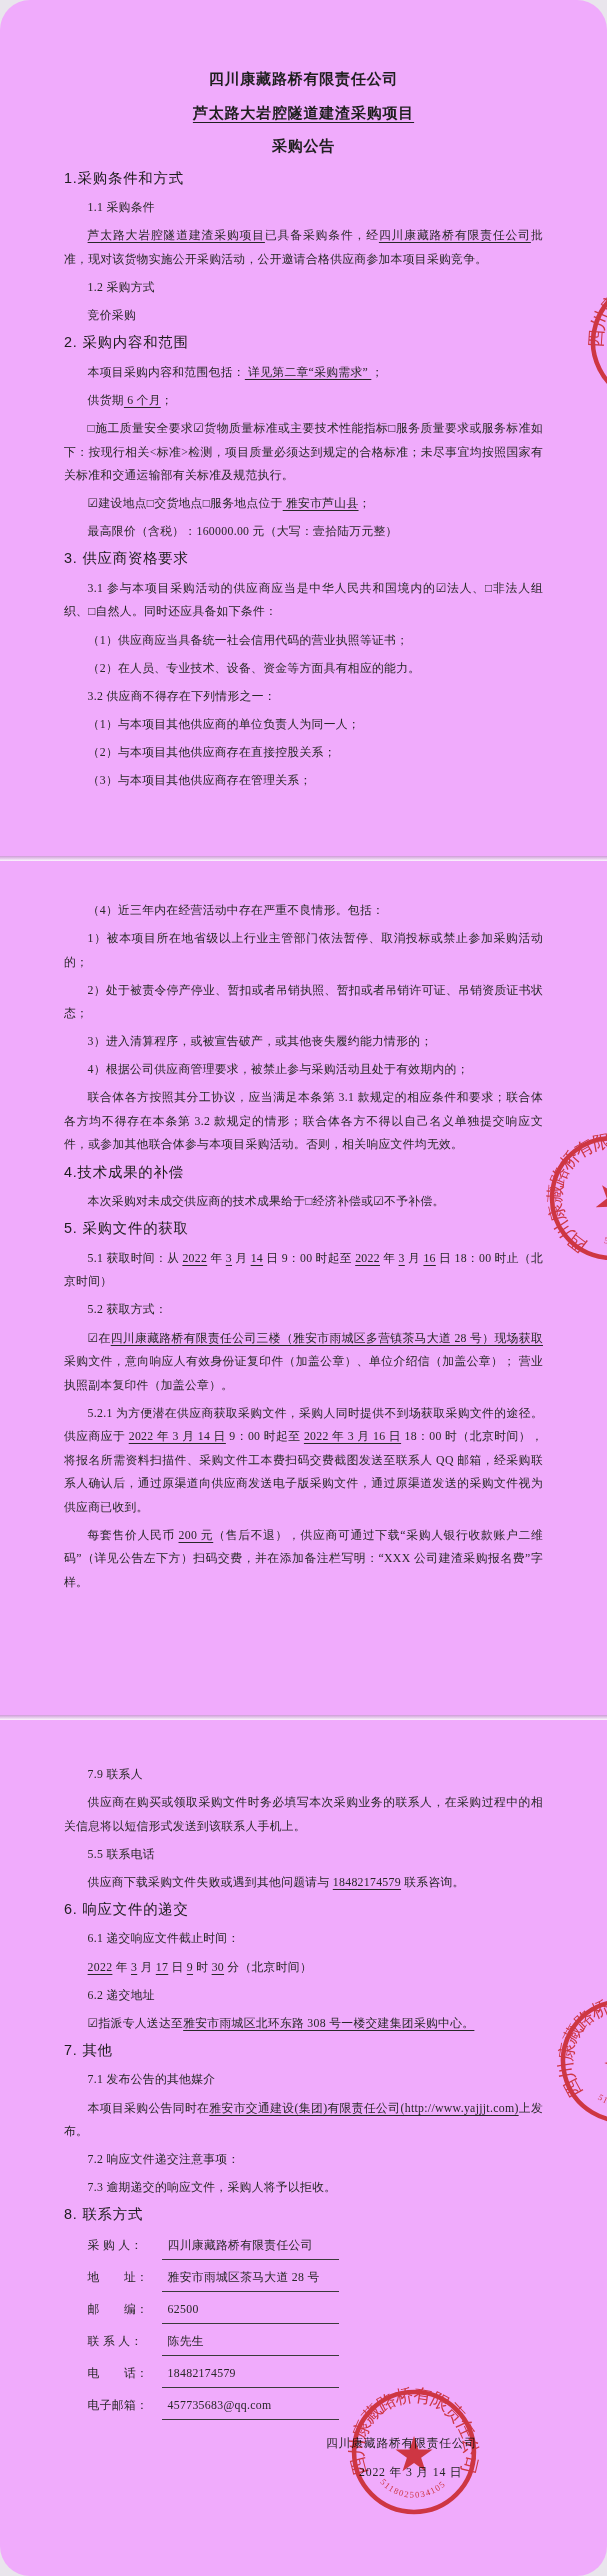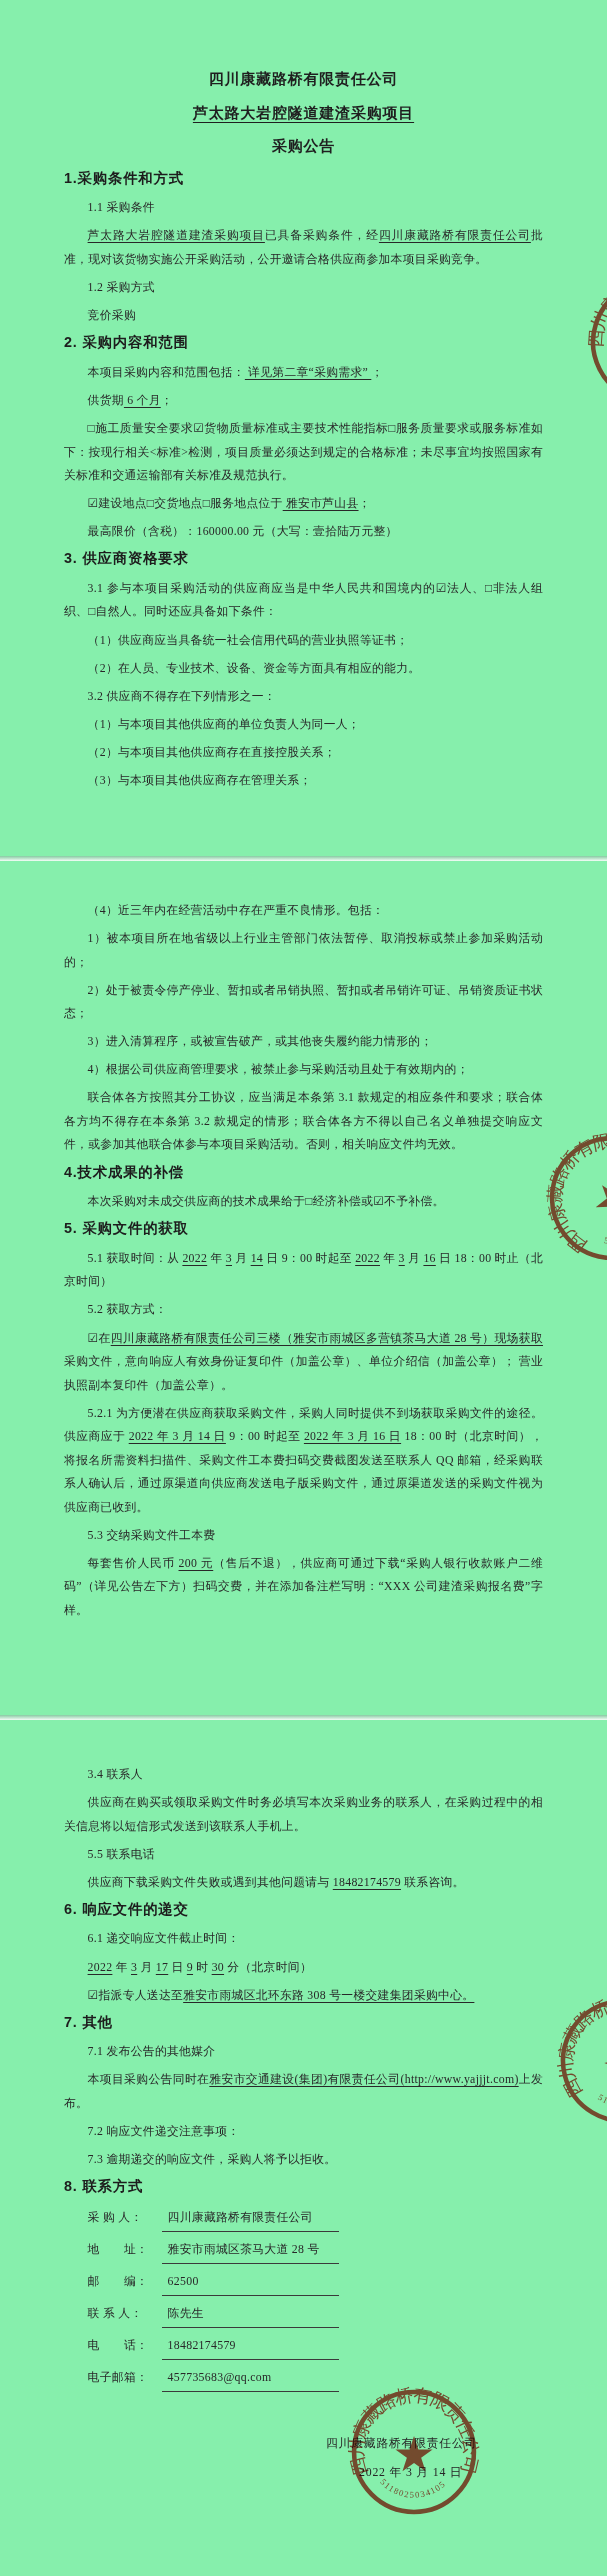--- a/index.html
+++ b/index.html
@@ -1,33 +1,34 @@
 <!DOCTYPE html>
 <html style="font-size:12px"><head>
 <meta charset="utf-8">
 <style>
   html,body{margin:0;padding:0;background:#e9e5ec;}
   .doc{
     position:relative;width:607px;height:2576px;margin:0 auto;
-    background:#86efac;overflow:hidden;
+    background:#f0abfc;overflow:hidden;
     font-family:"Liberation Serif","DejaVu Serif",serif;
     color:#282828;
+    border-radius:30px;
   }
   .page{position:relative;box-sizing:border-box;overflow:hidden;padding-left:64px;padding-right:64px;}
   .page-1{height:861px;padding-top:67px;}
   .page-2{height:859px;padding-top:38px;}
   .page-3{height:855px;padding-top:43px;}
   .page-1:after,.page-2:after{
     content:"";position:absolute;left:0;right:0;bottom:0;height:4.6px;
     background:linear-gradient(180deg,rgba(140,130,145,.35),rgba(255,255,255,.9));
   }
   h1{margin:0 0 10.6px;text-align:center;font-size:15px;line-height:23px;font-weight:700;
      font-family:"Liberation Sans","DejaVu Sans",sans-serif;letter-spacing:0.8px;color:#1f1f1f;}
   h1.underlined{text-decoration:underline;text-underline-offset:3.8px;}
-  h2{margin:4.6px 0 7.6px;font-size:14.4px;line-height:21px;font-weight:700;
+  h2{margin:4.6px 0 7.6px;font-size:14.4px;line-height:21px;font-weight:400;
      font-family:"Liberation Sans","DejaVu Sans",sans-serif;letter-spacing:0.8px;color:#1d1d1d;text-indent:0;}
   p{margin:0 0 4.6px;font-size:11.8px;line-height:23.5px;text-align:justify;
     text-indent:2em;letter-spacing:0.3px;}
   .u{text-decoration:underline;text-underline-offset:3px;}
   .b{font-weight:400;}
   .crow{margin:0 0 5.3px;padding-left:2em;font-size:11.8px;line-height:25px;letter-spacing:0.3px;}
   .clabel{display:inline-block;width:74px;}
   .cvalue{display:inline-block;min-width:165px;border-bottom:0.8px solid #3a3a3a;padding:0 6px 0.8px 6px;}
   .sig{position:absolute;font-size:11.8px;letter-spacing:0.8px;color:#262626;white-space:nowrap;}
   .sig-company{left:326px;top:716px;}
@@ -95,40 +96,40 @@
     <p>联合体各方按照其分工协议，应当满足本条第 3.1 款规定的相应条件和要求；联合体各方均不得存在本条第 3.2 款规定的情形；联合体各方不得以自己名义单独提交响应文件，或参加其他联合体参与本项目采购活动。否则，相关响应文件均无效。</p>
 
     <h2>4.技术成果的补偿</h2>
     <p>本次采购对未成交供应商的技术成果给于□经济补偿或☑不予补偿。</p>
 
     <h2>5. 采购文件的获取</h2>
     <p><span>5.1 获取时间：从 </span><span class="u">2022</span><span> 年 </span><span class="u">3</span><span> 月 </span><span class="u">14</span><span> 日 9：00 时起至 </span><span class="u">2022</span><span> 年 </span><span class="u">3</span><span> 月 </span><span class="u">16</span><span> 日 18：00 时止（北京时间）</span></p>
     <p>5.2 获取方式：</p>
     <p><span>☑在</span><span class="u">四川康藏路桥有限责任公司三楼（雅安市雨城区多营镇茶马大道 28 号）现场获取</span><span>采购文件，意向响应人有效身份证复印件（加盖公章）、单位介绍信（加盖公章）； 营业执照副本复印件（加盖公章）。</span></p>
     <p><span>5.2.1 为方便潜在供应商获取采购文件，采购人同时提供不到场获取采购文件的途径。供应商应于 </span><span class="u">2022 年 3 月 14 日</span><span> 9：00 时起至 </span><span class="u">2022 年 3 月 16 日</span><span> 18：00 时（北京时间），将报名所需资料扫描件、采购文件工本费扫码交费截图发送至联系人 QQ 邮箱，经采购联系人确认后，通过原渠道向供应商发送电子版采购文件，通过原渠道发送的采购文件视为供应商已收到。</span></p>
-    <p>5.3 交纳采购文件工本费</p>
     <p><span>每套售价人民币 </span><span class="u">200 元</span><span>（售后不退），供应商可通过下载“采购人银行收款账户二维码”（详见公告左下方）扫码交费，并在添加备注栏写明：“XXX 公司建渣采购报名费”字样。</span></p>
 
     <svg class="stamp stamp-frag-2" viewBox="0 0 174 174">
       <circle cx="87" cy="87" r="79" fill="none" stroke="#d6382a" stroke-width="6"></circle>
       <text x="87" y="112" text-anchor="middle" font-size="64" fill="#d6382a">★</text>
       <text font-size="24" fill="#d6382a"><textPath href="#arcT" textLength="266">四川康藏路桥有限责任公司</textPath></text>
       <text font-size="11.5" fill="#d6382a"><textPath href="#arcB" textLength="96">5118025034105</textPath></text>
     </svg>
   </section>
 
   <section class="page page-3">
-    <p>3.4 联系人</p>
+    <p>7.9 联系人</p>
     <p>供应商在购买或领取采购文件时务必填写本次采购业务的联系人，在采购过程中的相关信息将以短信形式发送到该联系人手机上。</p>
     <p>5.5 联系电话</p>
     <p><span>供应商下载采购文件失败或遇到其他问题请与 </span><span class="u">18482174579</span><span> 联系咨询。</span></p>
 
     <h2>6. 响应文件的递交</h2>
     <p>6.1 递交响应文件截止时间：</p>
     <p><span class="u">2022</span><span> 年 </span><span class="u">3</span><span> 月 </span><span class="u">17</span><span> 日 </span><span class="u">9</span><span> 时 </span><span class="u">30</span><span> 分（北京时间）</span></p>
+    <p>6.2 递交地址</p>
     <p><span>☑指派专人送达至</span><span class="u">雅安市雨城区北环东路 308 号一楼交建集团采购中心。</span></p>
 
     <h2>7. 其他</h2>
     <p>7.1 发布公告的其他媒介</p>
     <p><span>本项目采购公告同时在</span><span class="u">雅安市交通建设(集团)有限责任公司(http://www.yajjjt.com)</span><span>上发布。</span></p>
     <p>7.2 响应文件递交注意事项：</p>
     <p>7.3 逾期递交的响应文件，采购人将予以拒收。</p>
 
     <h2>8. 联系方式</h2>
     <div class="crow">

